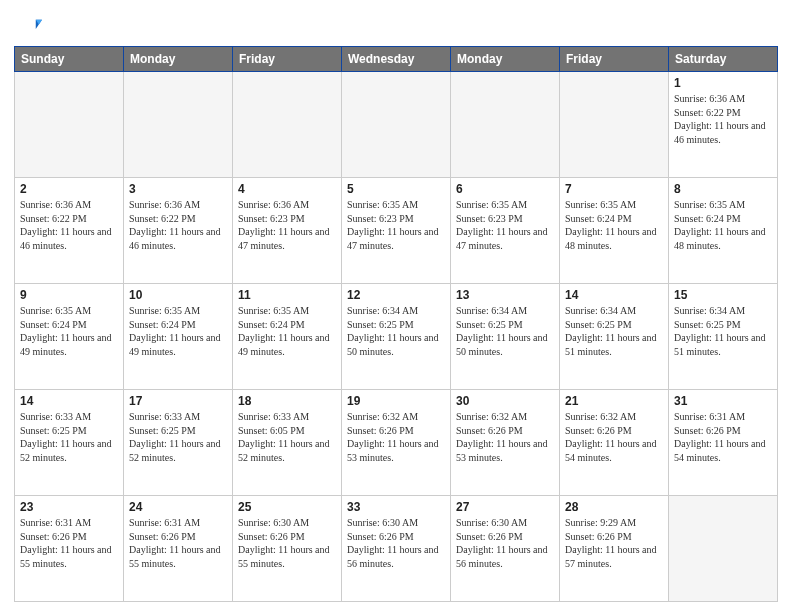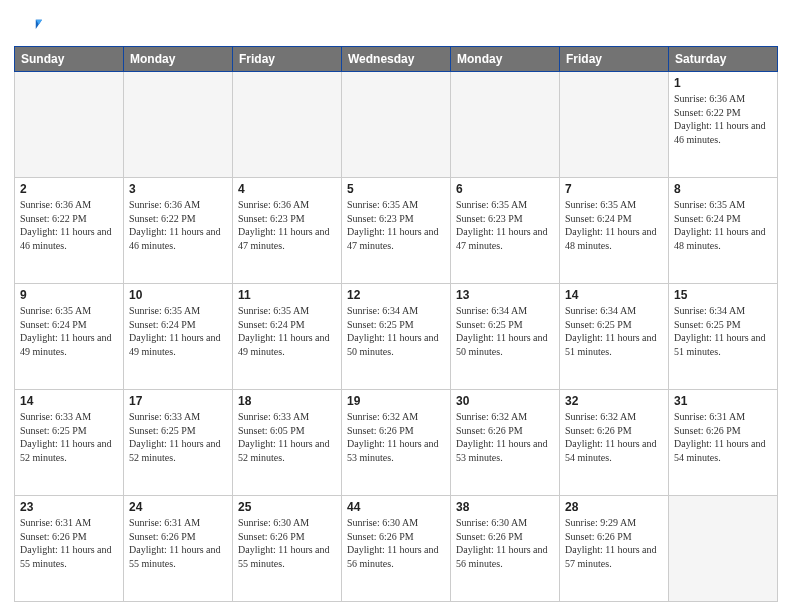--- a/index.html
+++ b/index.html
@@ -254,21 +254,21 @@
 Sunset: 6:26 PM
 Daylight: 11 hours and 53 minutes.</div>
           </td>
           <td>
             <span class="day-num">30</span>
             <div class="day-info">Sunrise: 6:32 AM
 Sunset: 6:26 PM
 Daylight: 11 hours and 53 minutes.</div>
           </td>
           <td>
-            <span class="day-num">32</span>
+            <span class="day-num">21</span>
             <div class="day-info">Sunrise: 6:32 AM
 Sunset: 6:26 PM
 Daylight: 11 hours and 54 minutes.</div>
           </td>
           <td>
             <span class="day-num">31</span>
             <div class="day-info">Sunrise: 6:31 AM
 Sunset: 6:26 PM
 Daylight: 11 hours and 54 minutes.</div>
           </td>
@@ -286,27 +286,27 @@
 Sunset: 6:26 PM
 Daylight: 11 hours and 55 minutes.</div>
           </td>
           <td>
             <span class="day-num">25</span>
             <div class="day-info">Sunrise: 6:30 AM
 Sunset: 6:26 PM
 Daylight: 11 hours and 55 minutes.</div>
           </td>
           <td>
-            <span class="day-num">44</span>
+            <span class="day-num">33</span>
             <div class="day-info">Sunrise: 6:30 AM
 Sunset: 6:26 PM
 Daylight: 11 hours and 56 minutes.</div>
           </td>
           <td>
-            <span class="day-num">38</span>
+            <span class="day-num">27</span>
             <div class="day-info">Sunrise: 6:30 AM
 Sunset: 6:26 PM
 Daylight: 11 hours and 56 minutes.</div>
           </td>
           <td>
             <span class="day-num">28</span>
             <div class="day-info">Sunrise: 9:29 AM
 Sunset: 6:26 PM
 Daylight: 11 hours and 57 minutes.</div>
           </td>

